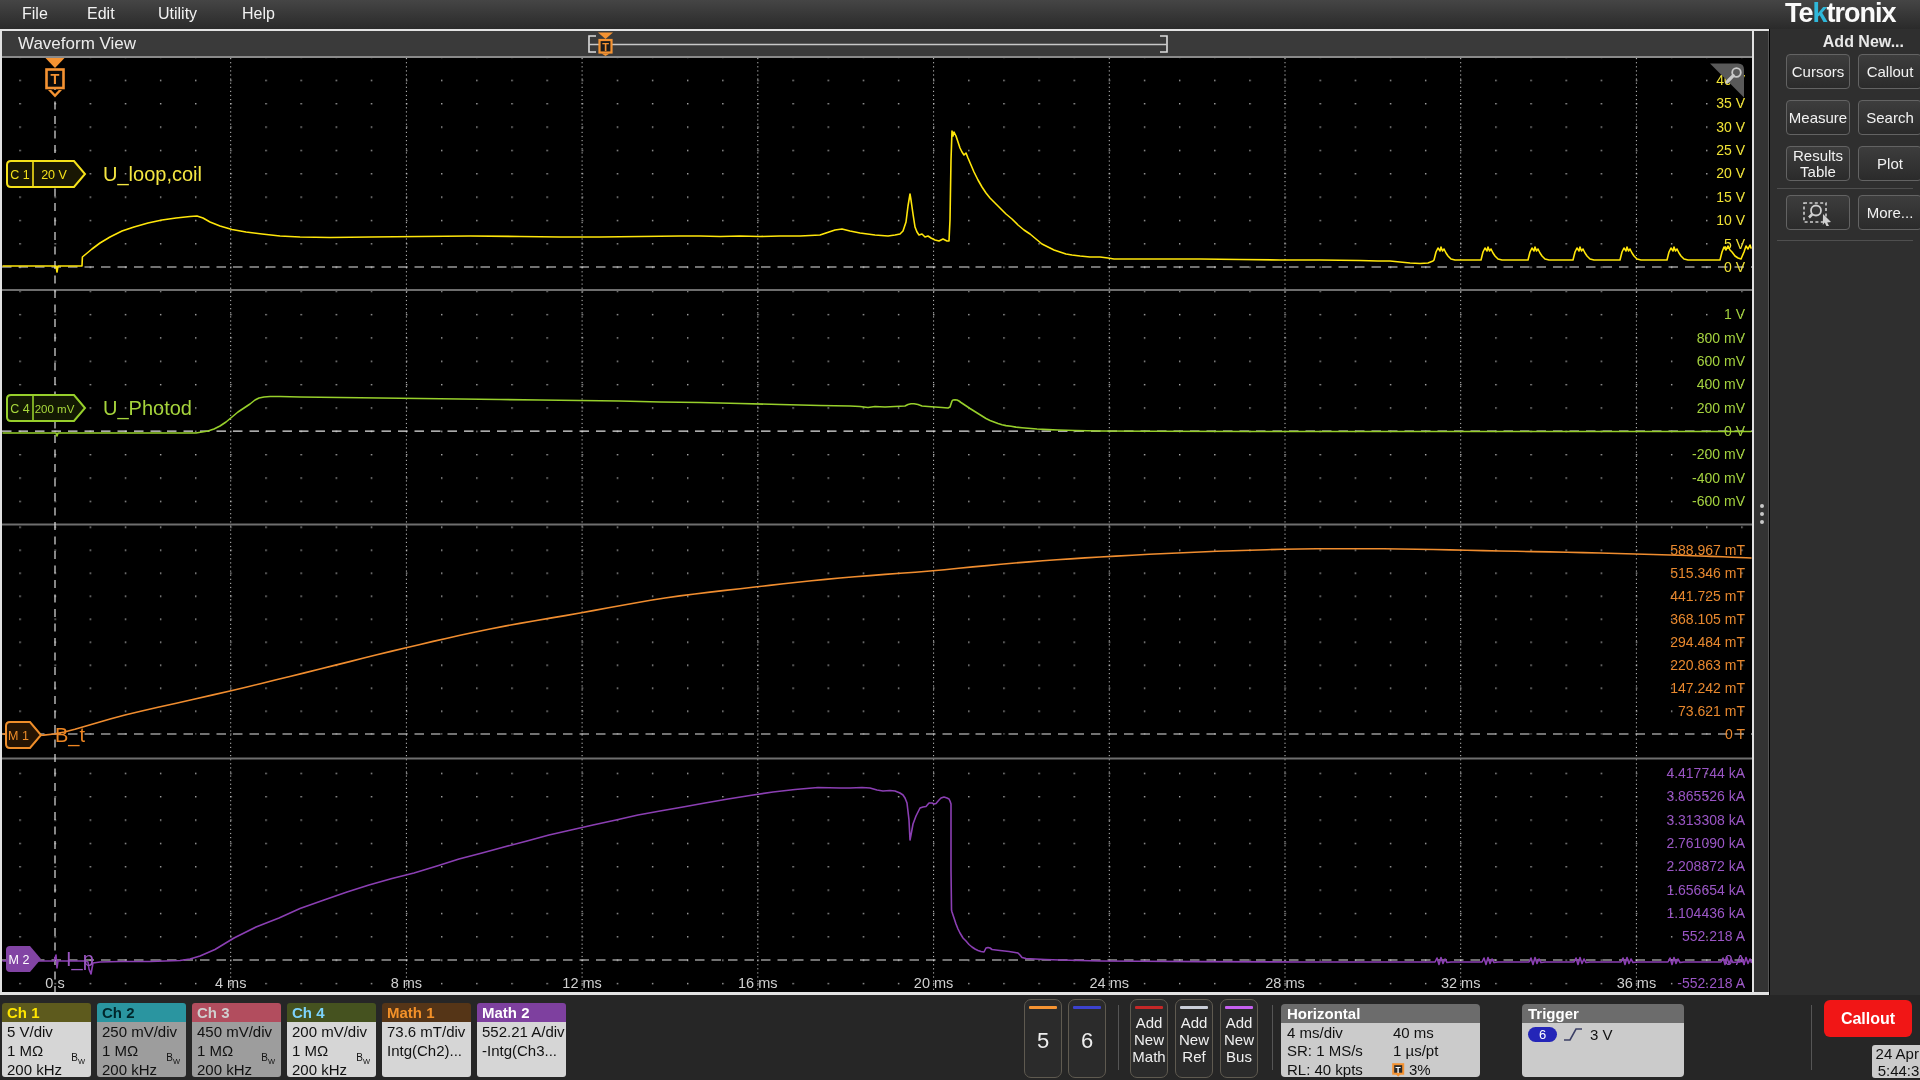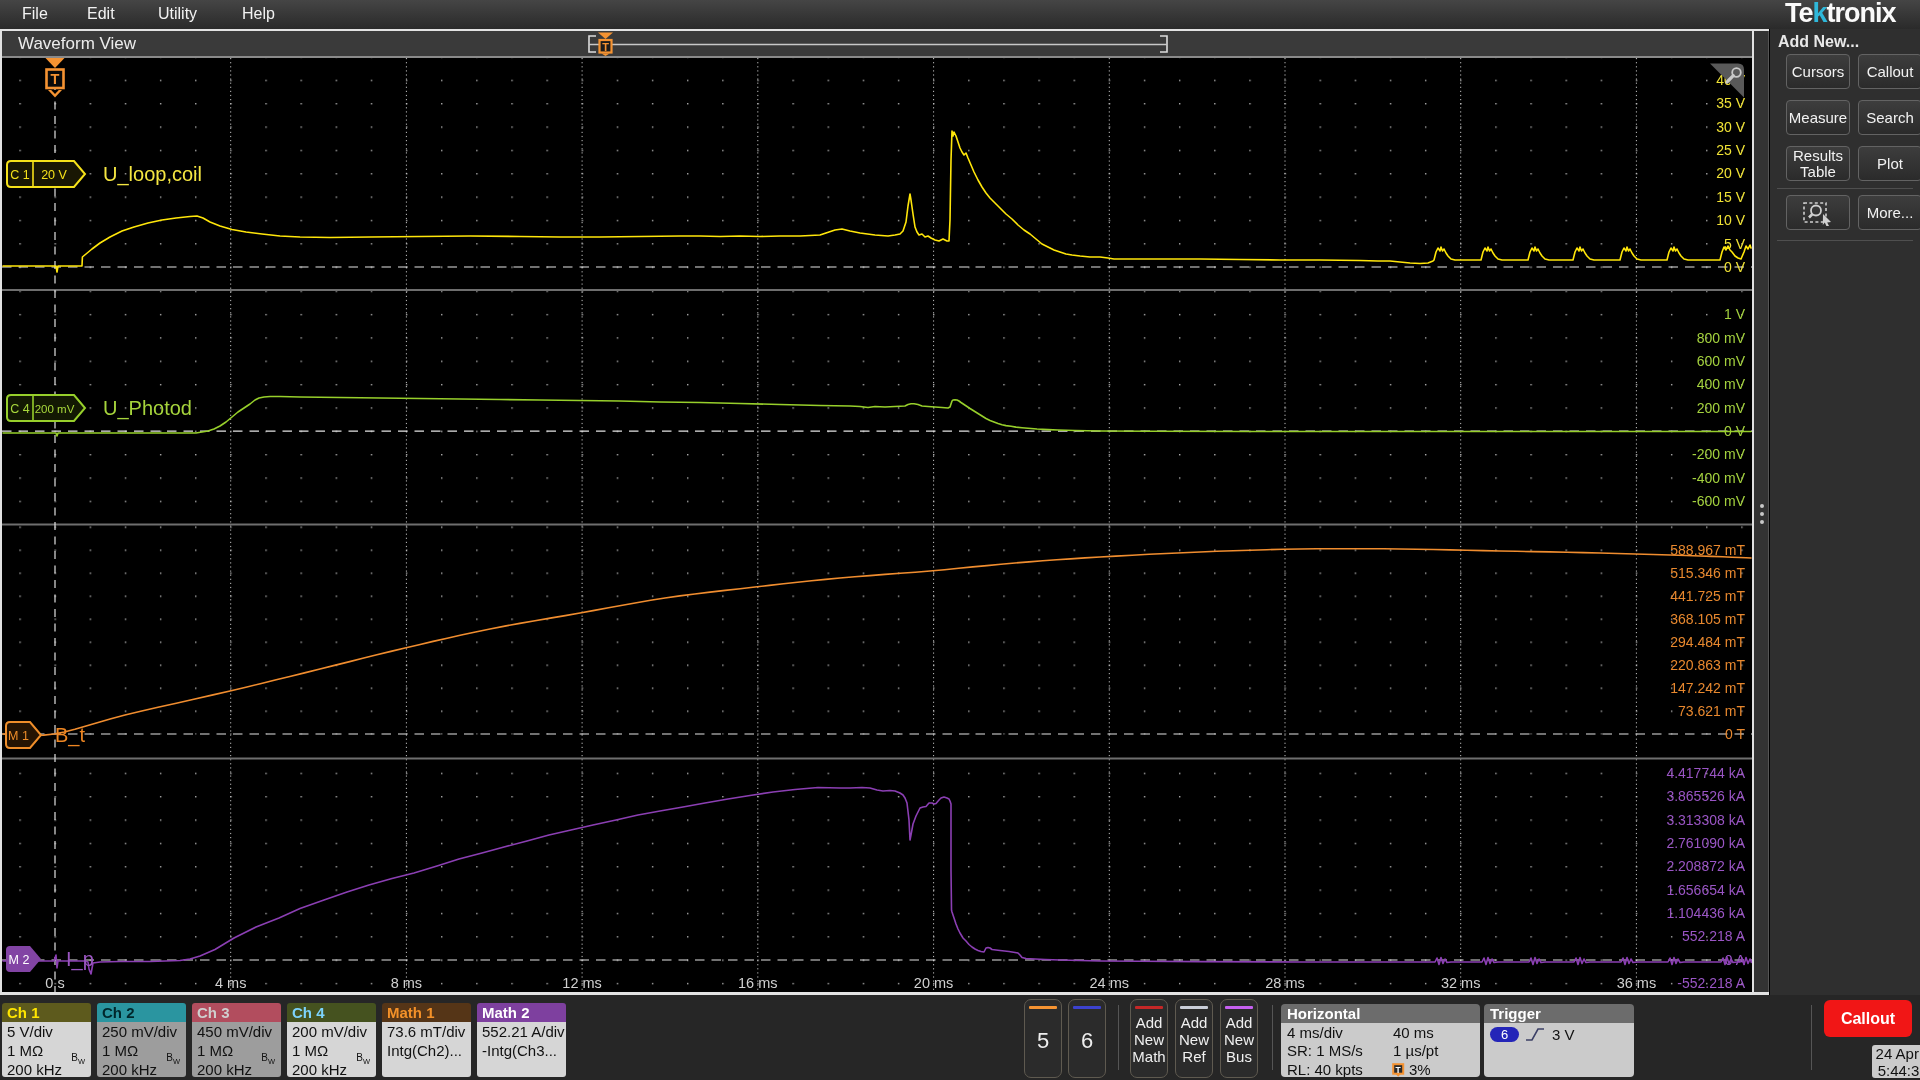--- a/index.html
+++ b/index.html
@@ -8,21 +8,21 @@
 #logo{position:absolute;left:1785px;top:-2px;font-size:27px;font-weight:bold;color:#fafafa;letter-spacing:-1px;}
 #logo i{font-style:normal;color:#2fb7d9;}
 #winborder{left:0;top:29px;width:1769px;height:966px;background:#e2e2e2;}
 #titlebar{left:2px;top:31px;width:1750px;height:25px;background:#3a3a3a;}
 #titlebar .t{position:absolute;left:16px;top:3px;font-size:17px;color:#ececec;}
 #topstrip{left:2px;top:56px;width:1750px;height:2px;background:#8a8a8a;}
 #plot{left:2px;top:58px;width:1750px;height:934px;background:#000;}
 #scrollstrip{left:1754px;top:31px;width:15px;height:961px;background:#333;border-right:1px solid #565656;}
 .sdot{position:absolute;left:6px;width:4px;height:4px;border-radius:2px;background:#c8c8c8;}
 #rightpanel{left:1770px;top:29px;width:150px;height:966px;background:#2f2f2f;}
-#addnew{position:absolute;left:0;top:4px;width:134px;text-align:left;font-size:16px;font-weight:bold;color:#e8e8e8;padding-left:8px;}
+#addnew{position:absolute;left:0;top:4px;width:134px;text-align:right;font-size:16px;font-weight:bold;color:#e8e8e8;padding-left:8px;}
 .pbtn{position:absolute;width:64px;height:35px;background:linear-gradient(#3d3d3d,#2b2b2b);border:1px solid #636363;border-radius:4px;color:#f2f2f2;font-size:15px;display:flex;align-items:center;justify-content:center;text-align:center;line-height:16px;margin-left:9px;}
 .psep{position:absolute;left:7px;width:136px;height:1px;background:#4f4f4f;}
 #bottombar{left:0;top:995px;width:1920px;height:85px;background:#262626;}
 .chbadge{position:absolute;top:8px;width:89px;height:74px;border-radius:3px;overflow:hidden;}
 .chhead{height:19px;font-size:15px;font-weight:bold;padding-left:5px;line-height:19px;}
 .chbody{height:55px;font-size:15px;color:#111;padding-left:5px;line-height:19px;position:relative;}
 .bw{position:absolute;right:6px;bottom:6px;font-size:10px;font-weight:normal;color:#111;}
 .bw sub{font-size:7.5px;}
 .nbtn{position:absolute;top:4px;width:38px;height:79px;background:#2b2b2b;border:1px solid #5f5a50;border-radius:7px;color:#eee;}
 .nline{position:absolute;left:4px;top:6px;width:28px;height:3px;border-radius:1px;}
@@ -260,21 +260,21 @@
         <span style="position:absolute;left:6px;top:1px">4 ms/div<br>SR: 1 MS/s<br>RL: 40 kpts</span>
         <span style="position:absolute;left:112px;top:1px">40 ms<br>1 µs/pt</span>
         <svg style="position:absolute;left:111px;top:40px" width="13" height="14" viewBox="0 0 13 14">
           <rect x="1.2" y="1.2" width="10" height="9.5" fill="#2b2b2b" stroke="#f59332" stroke-width="2"></rect>
           <text x="6.2" y="9.5" fill="#fff" font-size="8.5" font-weight="bold" text-anchor="middle">T</text>
           <polygon points="3.5,10.7 9,10.7 6.2,13.8" fill="#f59332"></polygon>
         </svg>
         <span style="position:absolute;left:128px;top:38px">3%</span>
       </div>
     </div>
-    <div class="panel" style="left:1484px;width:150px">
+    <div class="panel" style="left:1522px;width:162px">
       <div class="phead">Trigger</div>
       <div class="pbody" style="height:54px">
         <div style="position:absolute;left:6px;top:4px;width:29px;height:15px;background:#2425b8;border-radius:7.5px;color:#fff;font-size:13px;text-align:center;line-height:15px">6</div>
         <svg style="position:absolute;left:41px;top:3px" width="20" height="17" viewBox="0 0 20 17">
           <polyline points="1,14 7,14 13,3 19,3" fill="none" stroke="#3c4066" stroke-width="1.6"></polyline>
         </svg>
         <span style="position:absolute;left:68px;top:3px">3 V</span>
       </div>
     </div>
     <div class="vsep" style="left:1811px"></div>

